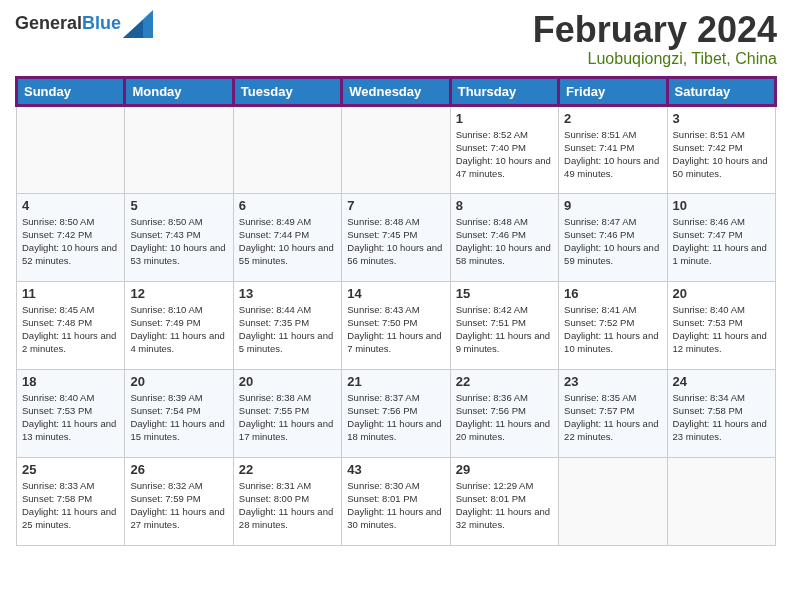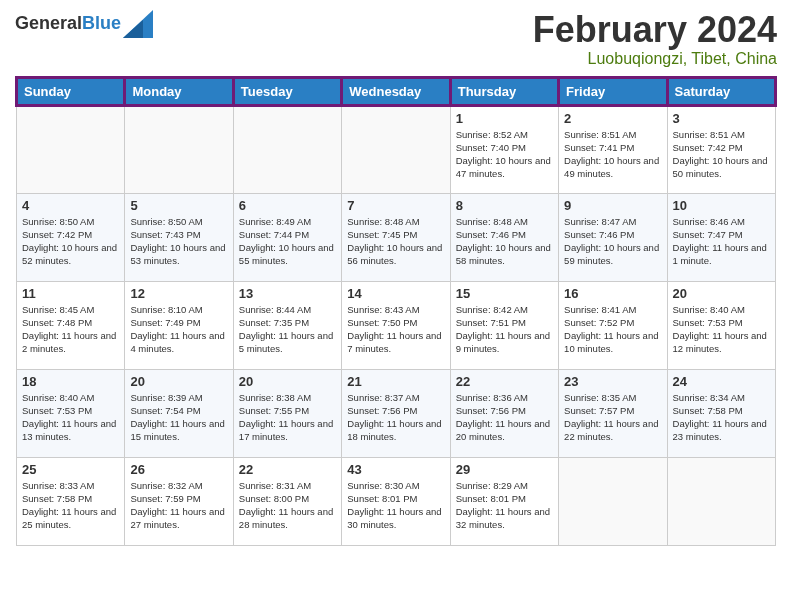--- a/index.html
+++ b/index.html
@@ -332,21 +332,21 @@
           </td>
           <td>
             <span class="day-number">43</span>
             <div class="day-info">Sunrise: 8:30 AM
 Sunset: 8:01 PM
 Daylight: 11 hours
 and 30 minutes.</div>
           </td>
           <td>
             <span class="day-number">29</span>
-            <div class="day-info">Sunrise: 8:29 AM
+            <div class="day-info">Sunrise: 12:29 AM
 Sunset: 8:01 PM
 Daylight: 11 hours
 and 32 minutes.</div>
           </td>
           <td class="empty"></td>
           <td class="empty"></td>
         </tr>
       </tbody>
   </table>
 </div>

